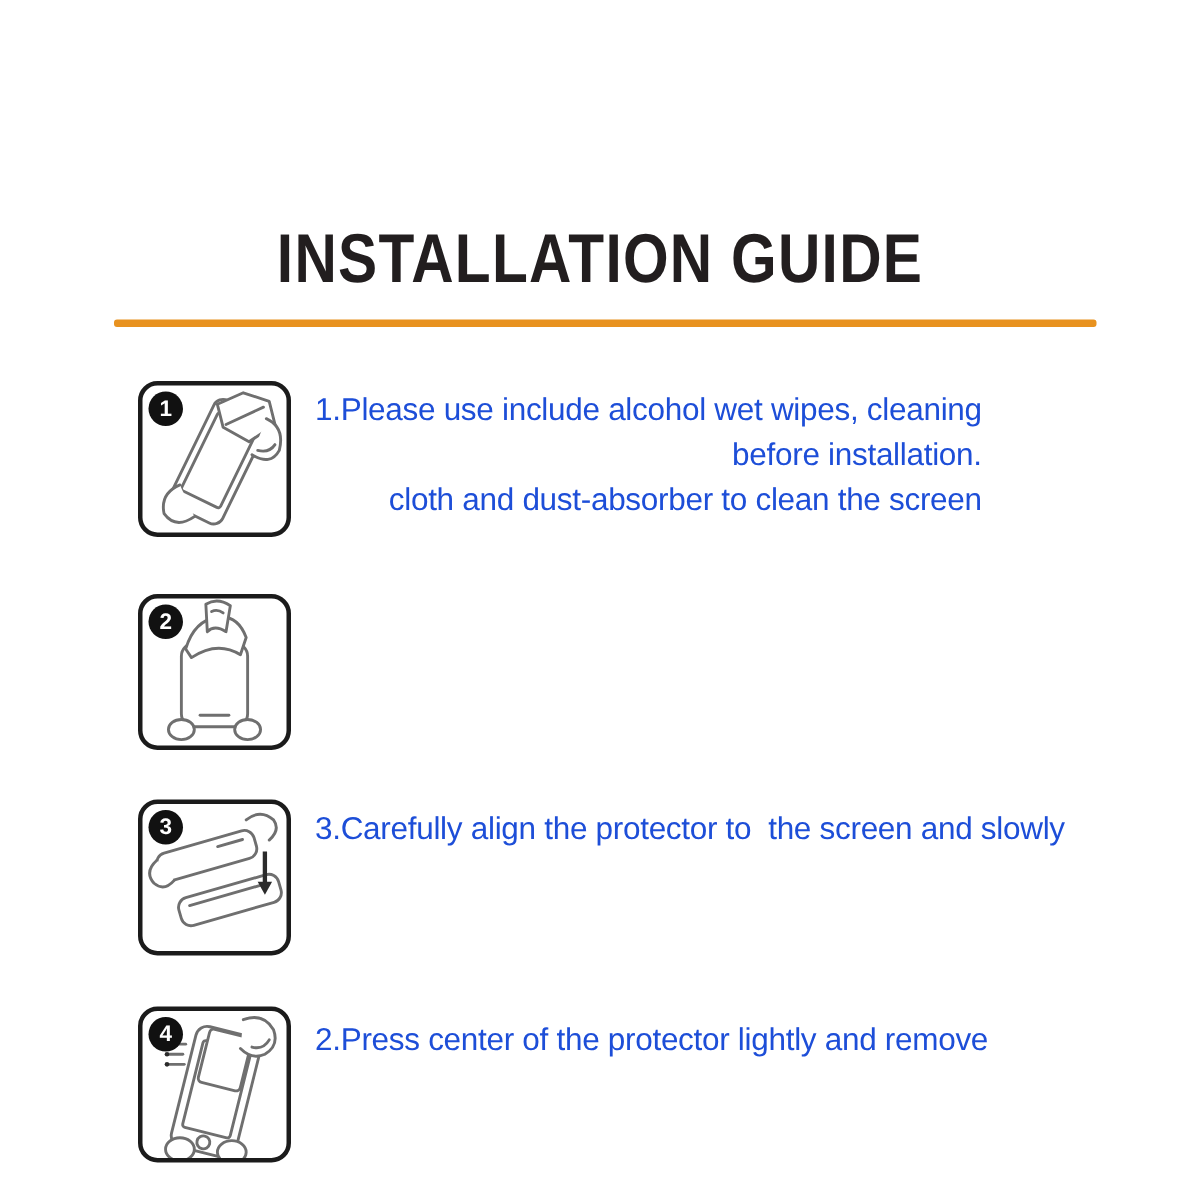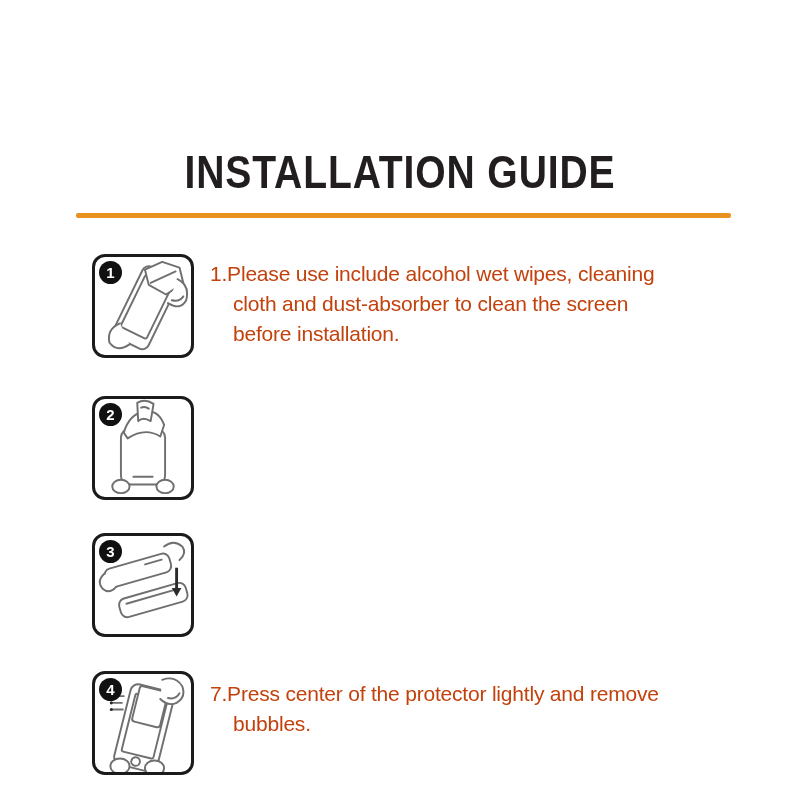--- a/index.html
+++ b/index.html
@@ -20,22 +20,23 @@
     position:absolute;left:92px;width:102px;height:104px;
     border:3px solid #1b1b1b;border-radius:13px;background:#fff;box-sizing:border-box;
   }
   .illus-box svg{position:absolute;left:0;top:0;}
   .badge{
     position:absolute;top:4px;left:4px;width:23px;height:23px;border-radius:50%;
     background:#111111;color:#ffffff;font-size:15px;font-weight:bold;
     display:flex;align-items:center;justify-content:center;line-height:1;
   }
   .step-text{
-    position:absolute;left:210px;color:#c2410c;font-size:21px;line-height:30px;
+    position:absolute;left:210px;color:#1d4ed8;font-size:21px;line-height:30px;
     letter-spacing:-0.2px;
+    text-align:right;
   }
   .line{white-space:pre;}
   .cont{padding-left:23px;}
   .art{stroke:#6f6f6f;stroke-width:2;fill:none;stroke-linecap:round;stroke-linejoin:round;}
   .artf{stroke:#6f6f6f;stroke-width:2;fill:#ffffff;stroke-linecap:round;stroke-linejoin:round;}
   .arrow{stroke:#2b2b2b;stroke-width:3;fill:none;}
   .arrowhead{fill:#2b2b2b;stroke:none;}
 </style>
 </head>
 <body>
@@ -54,22 +55,22 @@
       <path class="artf" d="M52 12 L70 4 L88 10 L92 26 L74 38 L56 28 Z"></path>
       <path class="art" d="M58 26 L84 14"></path>
       <path class="artf" d="M86 22 Q99 28 95 44 Q89 55 76 47"></path>
       <path class="art" d="M80 44 Q88 46 92 40"></path>
       <path class="artf" d="M26 68 Q12 74 15 88 Q23 99 36 90"></path>
     </svg>
     <div class="badge">1</div>
   </div>
   <div class="step-text" style="top:216px;">
     <div class="line">1.Please use include alcohol wet wipes, cleaning</div>
+    <div class="line cont">before installation.</div>
     <div class="line cont">cloth and dust-absorber to clean the screen</div>
-    <div class="line cont">before installation.</div>
   </div>
 
   <div class="illus-box" style="top:353px;">
     <svg width="96" height="98" viewBox="0 0 100 100">
       <rect class="artf" x="27" y="30" width="46" height="58" rx="9"></rect>
       <path class="art" d="M40 80 L60 80"></path>
       <path class="artf" d="M30 34 Q36 14 52 12 Q66 10 72 26 L68 38 Q52 28 34 40 Z"></path>
       <path class="artf" d="M44 3 Q52 -2 61 4 L58 22 Q50 17 45 22 Z"></path>
       <path class="art" d="M48 8 Q52 6 56 9"></path>
       <ellipse class="artf" cx="27" cy="90" rx="9" ry="7"></ellipse>
@@ -87,20 +88,21 @@
         <path class="art" d="M28 64 L82 64"></path>
       </g>
       <path class="artf" d="M10 38 Q1 46 8 54 Q15 60 22 52"></path>
       <path class="artf" d="M72 10 Q82 2 91 10 Q96 17 88 24"></path>
       <line class="arrow" x1="85" y1="32" x2="85" y2="54"></line>
       <polygon class="arrowhead" points="80,53 90,53 85,62"></polygon>
     </svg>
     <div class="badge">3</div>
   </div>
   <div class="step-text" style="top:495px;">
+    <div class="line">3.Carefully align the protector to  the screen and slowly</div>
   </div>
 
   <div class="illus-box" style="top:628px;">
     <svg width="96" height="98" viewBox="0 0 100 100">
       <g transform="rotate(14 50 55)">
         <rect class="artf" x="28" y="12" width="46" height="86" rx="8"></rect>
         <rect class="art" x="34" y="22" width="34" height="62" rx="2"></rect>
         <circle class="art" cx="51" cy="91" r="4.5"></circle>
       </g>
       <g transform="rotate(14 57 34)">
@@ -113,17 +115,16 @@
       <path class="art" d="M18 29 L28 29"></path>
         <circle class="arrowhead" cx="17" cy="29" r="1.6"></circle>
       <path class="art" d="M18 36 L29 36"></path>
         <circle class="arrowhead" cx="17" cy="36" r="1.6"></circle>
       <ellipse class="artf" cx="26" cy="95" rx="10" ry="8"></ellipse>
       <ellipse class="artf" cx="62" cy="97" rx="10" ry="8"></ellipse>
     </svg>
     <div class="badge">4</div>
   </div>
   <div class="step-text" style="top:636px;">
-    <div class="line">7.Press center of the protector lightly and remove</div>
-    <div class="line cont">bubbles.</div>
+    <div class="line">2.Press center of the protector lightly and remove</div>
   </div>
 
 </div>
 
 </body></html>

